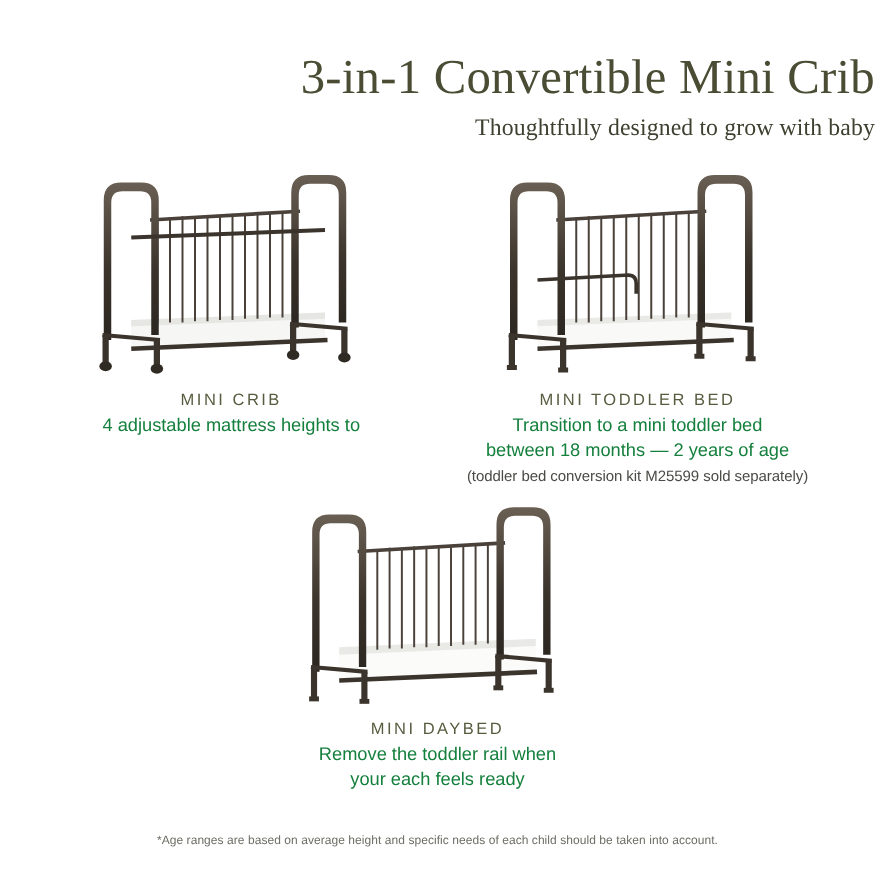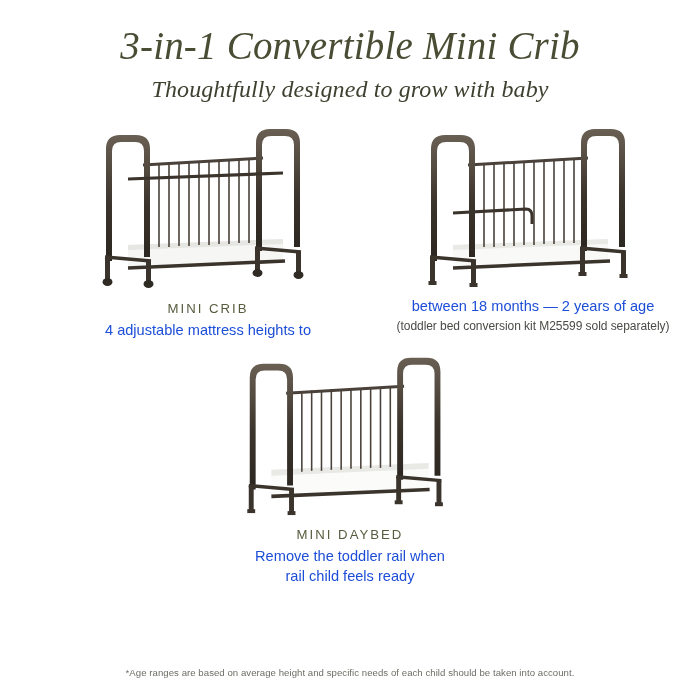--- a/index.html
+++ b/index.html
@@ -12,64 +12,64 @@
   #infographic {
     position: relative;
     width: 700px; height: 700px;
     background: #ffffff;
     display: flex;
     flex-direction: column;
     align-items: center;
   }
 
   
-  .header { width: 100%; text-align: center; padding-top: 24px; font-style: italic; }
+  .header { width: 100%; text-align: right; padding-top: 40px; }
   .main-title {
     font-family: "Liberation Serif", serif;
     font-size: 39px;
     font-weight: 400;
     color: #4a4d34;
     letter-spacing: 0.2px;
     line-height: 1.12;
   }
   .sub-title {
     font-family: "Liberation Serif", serif;
-    font-size: 24px;
+    font-size: 19px;
     font-weight: 400;
     color: #3e4130;
     margin-top: 8px;
     letter-spacing: 0.1px;
   }
 
   
   .row-top {
     width: 696px;
     display: flex;
-    justify-content: flex-end;
+    justify-content: center;
     margin-top: 14px;
   }
   .panel { width: 320px; display: flex; flex-direction: column; align-items: center; }
   .panel.wide { width: 330px; }
   .row-bottom {
     width: 696px; display: flex; justify-content: center; margin-top: 6px;
   }
 
   .art { display: block; }
 
   .cap-title {
     font-size: 13.2px;
     font-weight: 400;
     letter-spacing: 2.0px;
     color: #585c3f;
     margin-top: 9px;
     text-align: center;
   }
   .cap-body {
     font-size: 14.6px;
-    color: #1d4ed8;
+    color: #15803d;
     line-height: 1.38;
     text-align: center;
     margin-top: 4px;
     max-width: 300px;
   }
   .cap-note {
     font-size: 12px;
     color: #4a4a46;
     text-align: center;
     margin-top: 3px;
@@ -270,21 +270,23 @@
           <rect x="63" y="144" width="5" height="24"></rect>
           <rect x="172" y="131" width="5" height="26"></rect>
           <rect x="213" y="135" width="5" height="24"></rect>
           <rect x="20.5" y="164" width="8" height="4"></rect>
           <rect x="61.5" y="166" width="8" height="4"></rect>
           <rect x="170.5" y="155" width="8" height="4"></rect>
           <rect x="211.5" y="157" width="8" height="4"></rect>
         </g>
       </svg>
 
+      <div class="cap-title">MINI TODDLER BED</div>
       <div class="cap-body">
+        <div>Transition to a mini toddler bed</div>
         <div>between 18 months — 2 years of age</div>
       </div>
       <div class="cap-note">(toddler bed conversion kit M25599 sold separately)</div>
     </div>
   </div>
 
   <div class="row-bottom">
     <div class="panel">
       <svg class="art" width="250" height="172" viewBox="0 0 250 175">
         <g>
@@ -343,19 +345,19 @@
           <rect x="20.5" y="166" width="8" height="4"></rect>
           <rect x="61.5" y="168" width="8" height="4"></rect>
           <rect x="170.5" y="157" width="8" height="4"></rect>
           <rect x="211.5" y="159" width="8" height="4"></rect>
         </g>
       </svg>
 
       <div class="cap-title">MINI DAYBED</div>
       <div class="cap-body">
         <div>Remove the toddler rail when</div>
-        <div>rail child feels ready</div>
+        <div>your each feels ready</div>
       </div>
     </div>
   </div>
 
   <div class="footnote">*Age ranges are based on average height and specific needs of each child should be taken into account.</div>
 </div>
 
 </body></html>

